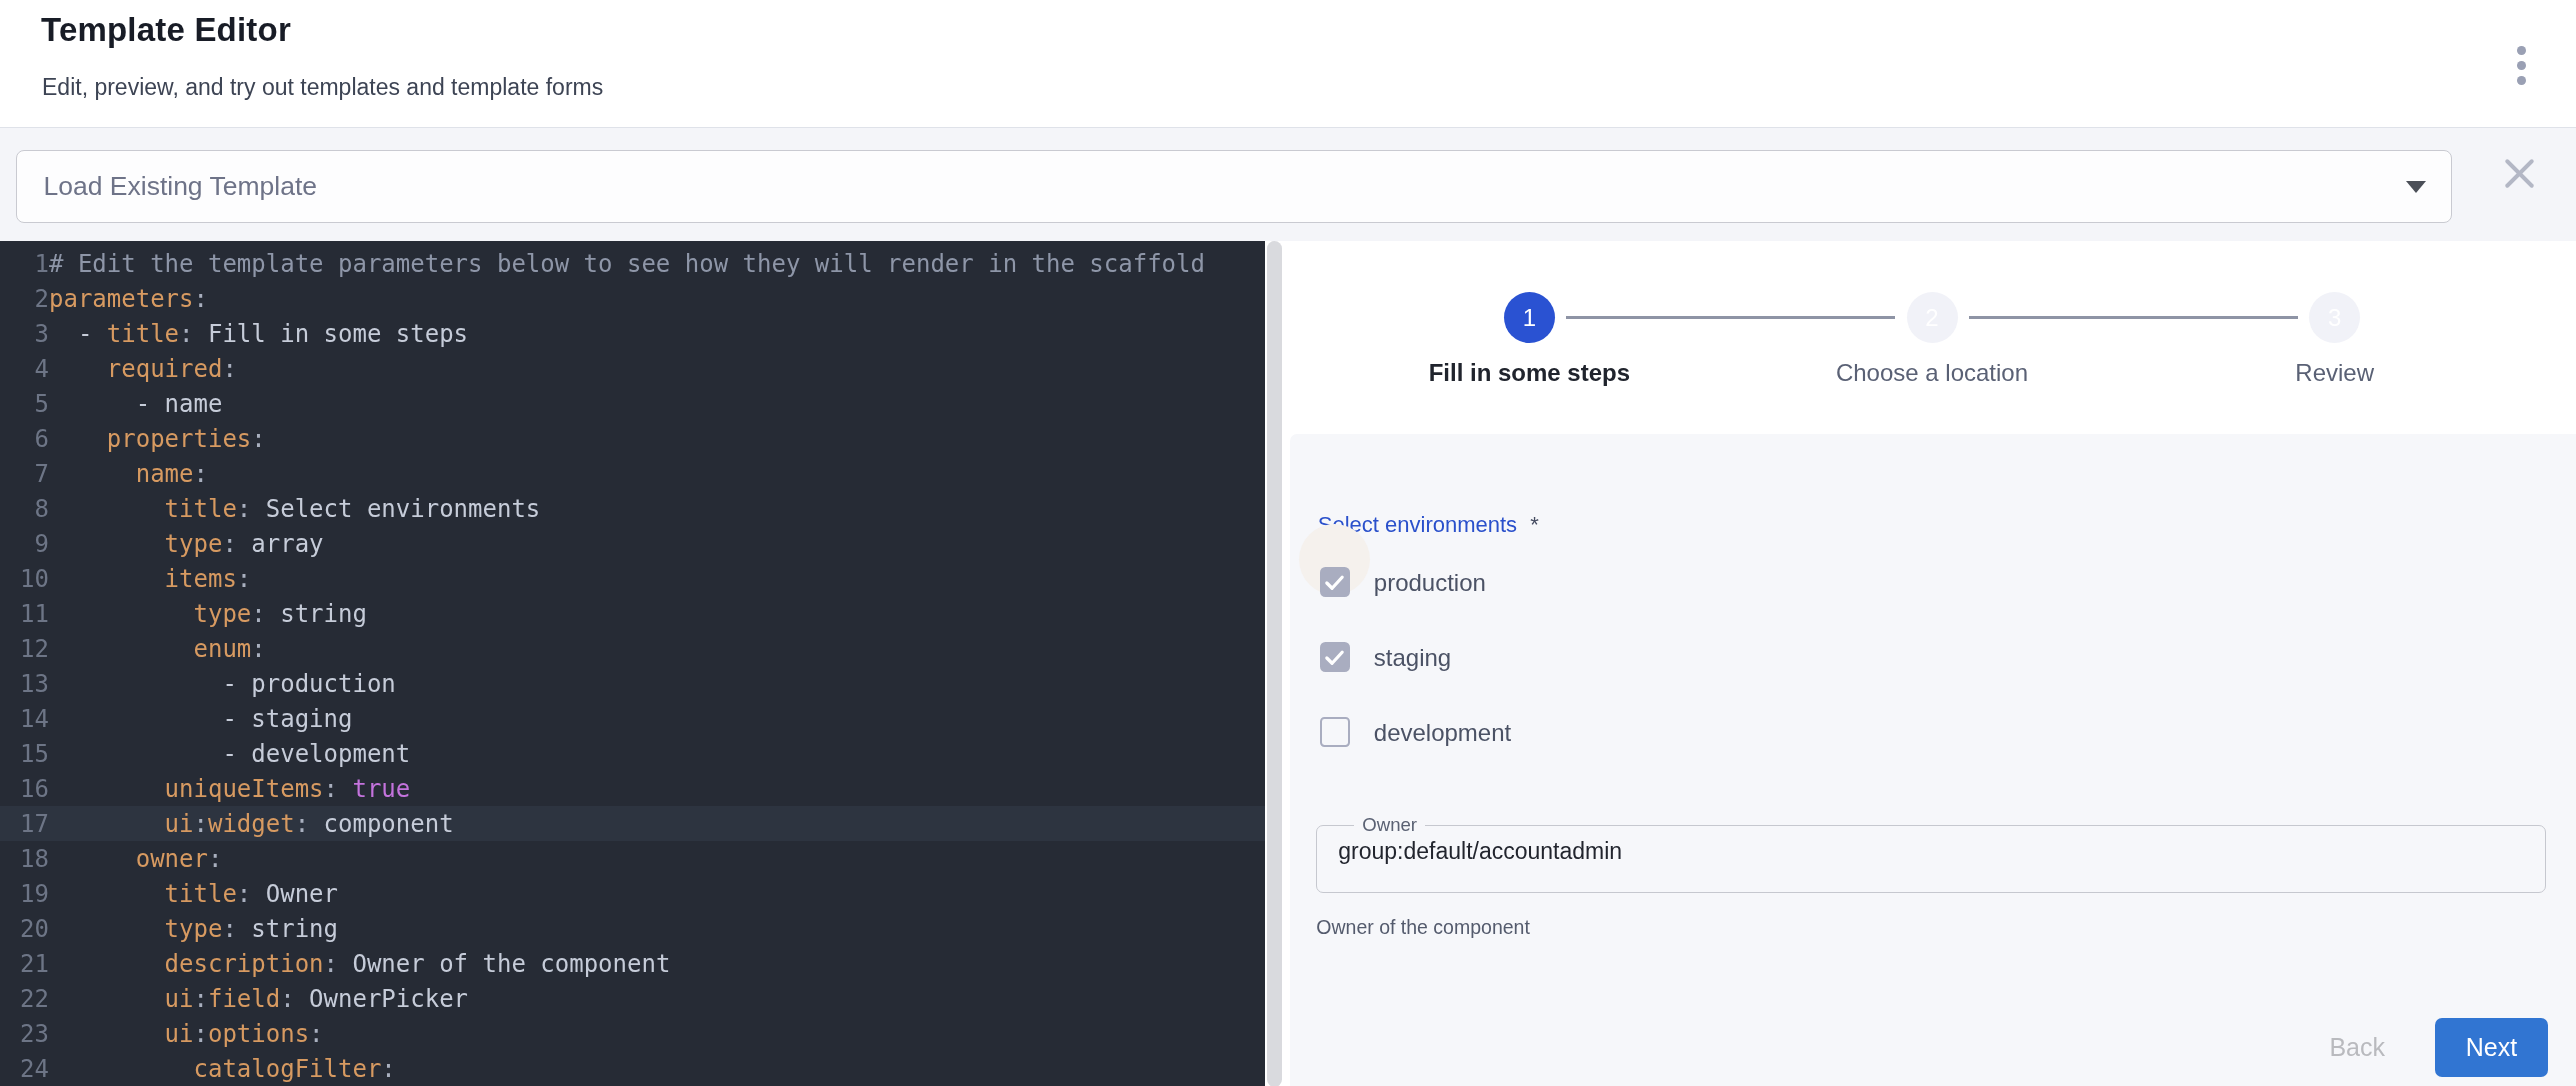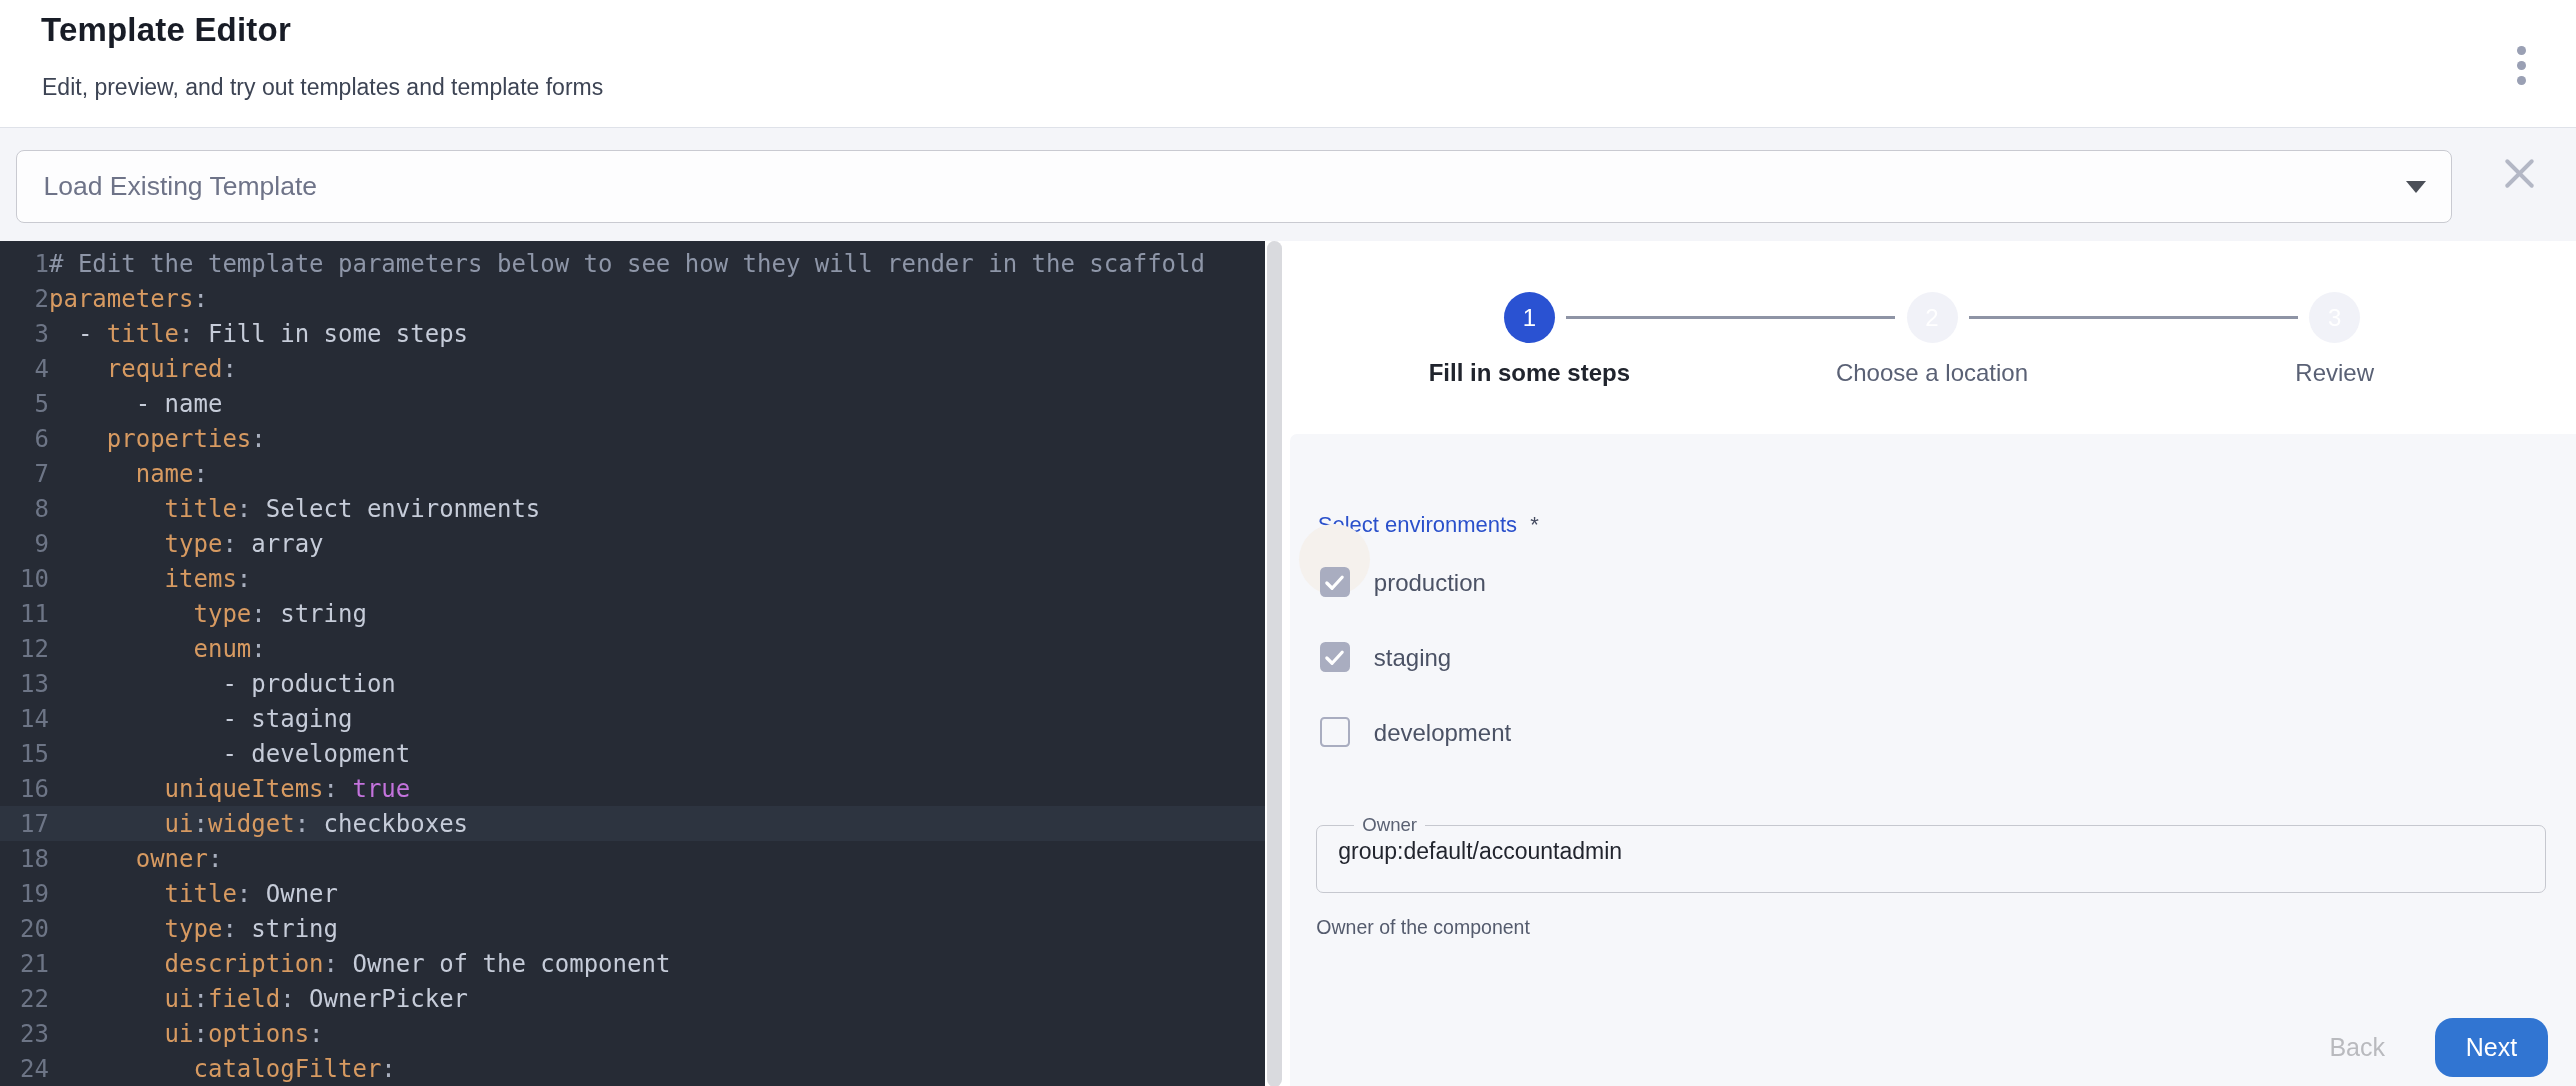--- a/index.html
+++ b/index.html
@@ -52,21 +52,21 @@
   .cb{position:relative;width:30px;height:30px;border-radius:5.3px;background:#a9adc0;display:flex;align-items:center;justify-content:center;flex:none;box-sizing:border-box;}
   .cb-row.unchecked .cb{background:transparent;border:2.7px solid #a9adc0;border-radius:4.4px;}
   .check{width:23px;height:23px;}
   .cb-label{margin-left:24px;font-size:24px;color:#4b5265;}
   .owner-fieldset{position:absolute;left:26.5px;width:1230px;top:380px;height:79px;border:1.8px solid #c6c8cf;border-radius:7px;margin:0;padding:0 0 0 21px;box-sizing:border-box;background:transparent;}
   .owner-fieldset legend{font-size:18.6px;color:#5a6173;padding:0 8px;margin-left:16px;}
   .owner-value{margin-top:1.8px;font-size:23px;color:#22252e;}
   .owner-helper{position:absolute;left:26.5px;top:482px;font-size:19.5px;color:#545b6d;}
   .actions{position:absolute;right:28px;bottom:9.7px;display:flex;align-items:center;}
   .btn-back{font-size:25px;color:#b9babe;background:none;border:none;margin-right:34px;padding:8.8px 16px;font-family:inherit;cursor:default;text-align:center;}
-  .btn-next{width:113px;height:59px;background:#3175d2;color:#ffffff;font-size:25px;border:none;border-radius:18px;font-family:inherit;cursor:pointer;}
+  .btn-next{width:113px;height:59px;background:#3175d2;color:#ffffff;font-size:25px;border:none;border-radius:7px;font-family:inherit;cursor:pointer;}
 </style>
 </head>
 <body>
 
 <div class="header">
   <div class="title">Template Editor</div>
   <div class="subtitle">Edit, preview, and try out templates and template forms</div>
   <div class="kebab">
     <i></i>
     <i></i>
@@ -97,21 +97,21 @@
     <div class="code-line"><span class="ln">7</span><span class="code"><span class="t-v">      </span><span class="t-k">name</span><span class="t-p">:</span></span></div>
     <div class="code-line"><span class="ln">8</span><span class="code"><span class="t-v">        </span><span class="t-k">title</span><span class="t-p">:</span><span class="t-v"> Select environments</span></span></div>
     <div class="code-line"><span class="ln">9</span><span class="code"><span class="t-v">        </span><span class="t-k">type</span><span class="t-p">:</span><span class="t-v"> array</span></span></div>
     <div class="code-line"><span class="ln">10</span><span class="code"><span class="t-v">        </span><span class="t-k">items</span><span class="t-p">:</span></span></div>
     <div class="code-line"><span class="ln">11</span><span class="code"><span class="t-v">          </span><span class="t-k">type</span><span class="t-p">:</span><span class="t-v"> string</span></span></div>
     <div class="code-line"><span class="ln">12</span><span class="code"><span class="t-v">          </span><span class="t-k">enum</span><span class="t-p">:</span></span></div>
     <div class="code-line"><span class="ln">13</span><span class="code"><span class="t-v">            - production</span></span></div>
     <div class="code-line"><span class="ln">14</span><span class="code"><span class="t-v">            - staging</span></span></div>
     <div class="code-line"><span class="ln">15</span><span class="code"><span class="t-v">            - development</span></span></div>
     <div class="code-line"><span class="ln">16</span><span class="code"><span class="t-v">        </span><span class="t-k">uniqueItems</span><span class="t-p">:</span><span class="t-b"> true</span></span></div>
-    <div class="code-line active"><span class="ln">17</span><span class="code"><span class="t-v">        </span><span class="t-k">ui</span><span class="t-p">:</span><span class="t-k">widget</span><span class="t-p">:</span><span class="t-v"> checkboxes</span></span></div>
+    <div class="code-line active"><span class="ln">17</span><span class="code"><span class="t-v">        </span><span class="t-k">ui</span><span class="t-p">:</span><span class="t-k">widget</span><span class="t-p">:</span><span class="t-v"> component</span></span></div>
     <div class="code-line"><span class="ln">18</span><span class="code"><span class="t-v">      </span><span class="t-k">owner</span><span class="t-p">:</span></span></div>
     <div class="code-line"><span class="ln">19</span><span class="code"><span class="t-v">        </span><span class="t-k">title</span><span class="t-p">:</span><span class="t-v"> Owner</span></span></div>
     <div class="code-line"><span class="ln">20</span><span class="code"><span class="t-v">        </span><span class="t-k">type</span><span class="t-p">:</span><span class="t-v"> string</span></span></div>
     <div class="code-line"><span class="ln">21</span><span class="code"><span class="t-v">        </span><span class="t-k">description</span><span class="t-p">:</span><span class="t-v"> Owner of the component</span></span></div>
     <div class="code-line"><span class="ln">22</span><span class="code"><span class="t-v">        </span><span class="t-k">ui</span><span class="t-p">:</span><span class="t-k">field</span><span class="t-p">:</span><span class="t-v"> OwnerPicker</span></span></div>
     <div class="code-line"><span class="ln">23</span><span class="code"><span class="t-v">        </span><span class="t-k">ui</span><span class="t-p">:</span><span class="t-k">options</span><span class="t-p">:</span></span></div>
     <div class="code-line"><span class="ln">24</span><span class="code"><span class="t-v">          </span><span class="t-k">catalogFilter</span><span class="t-p">:</span></span></div>
   </div>
 <div class="scrollbar"></div>
 

